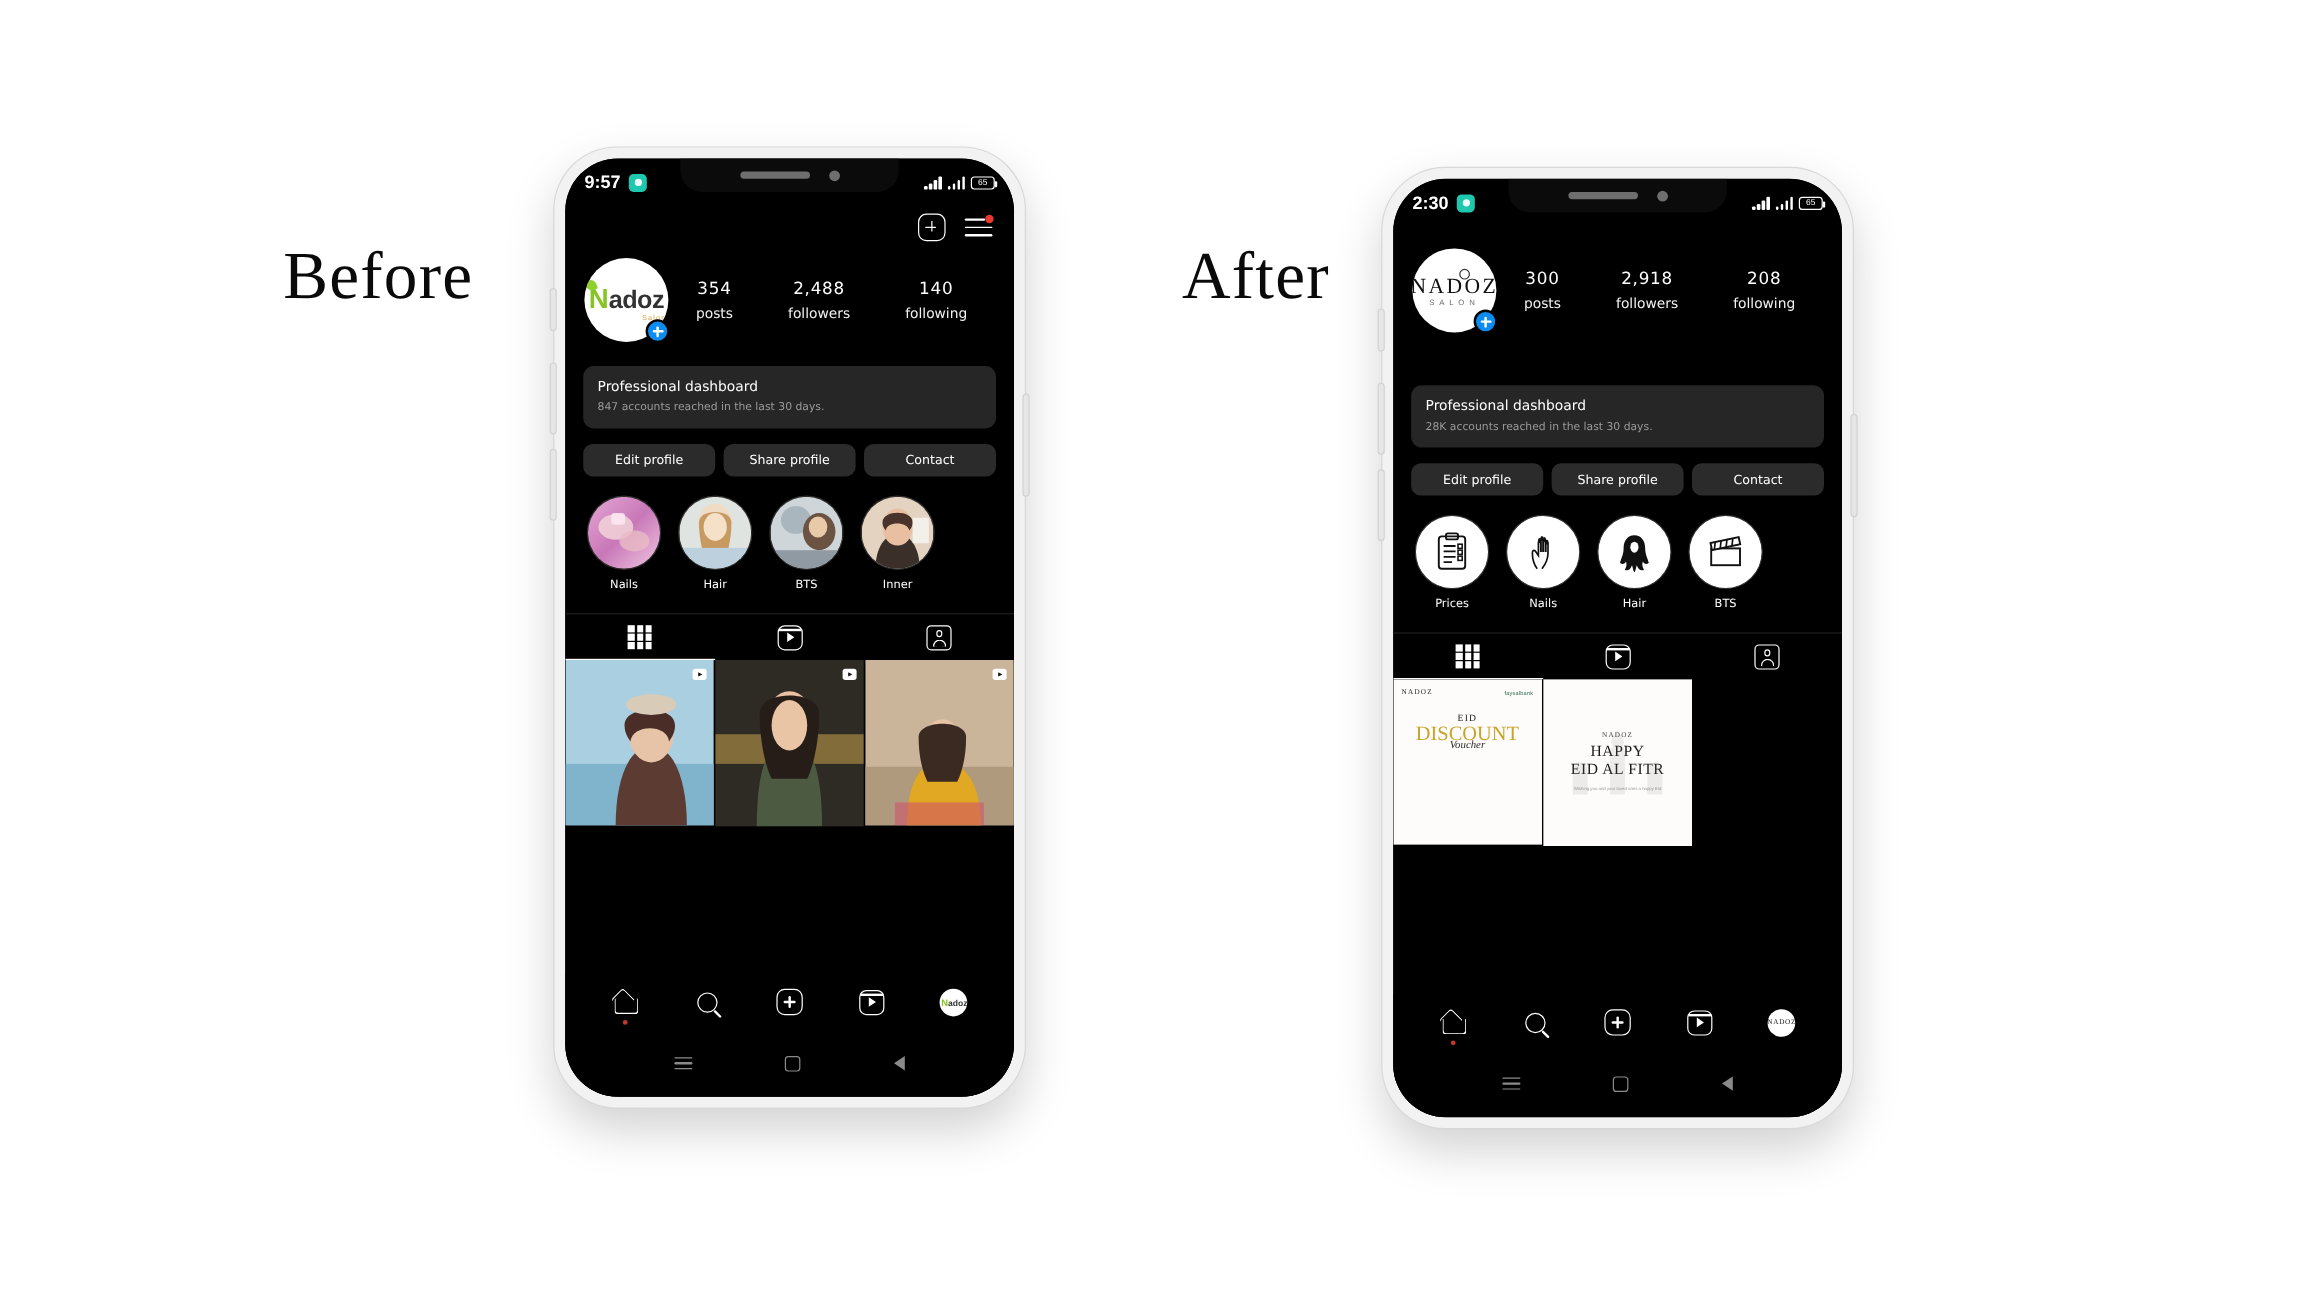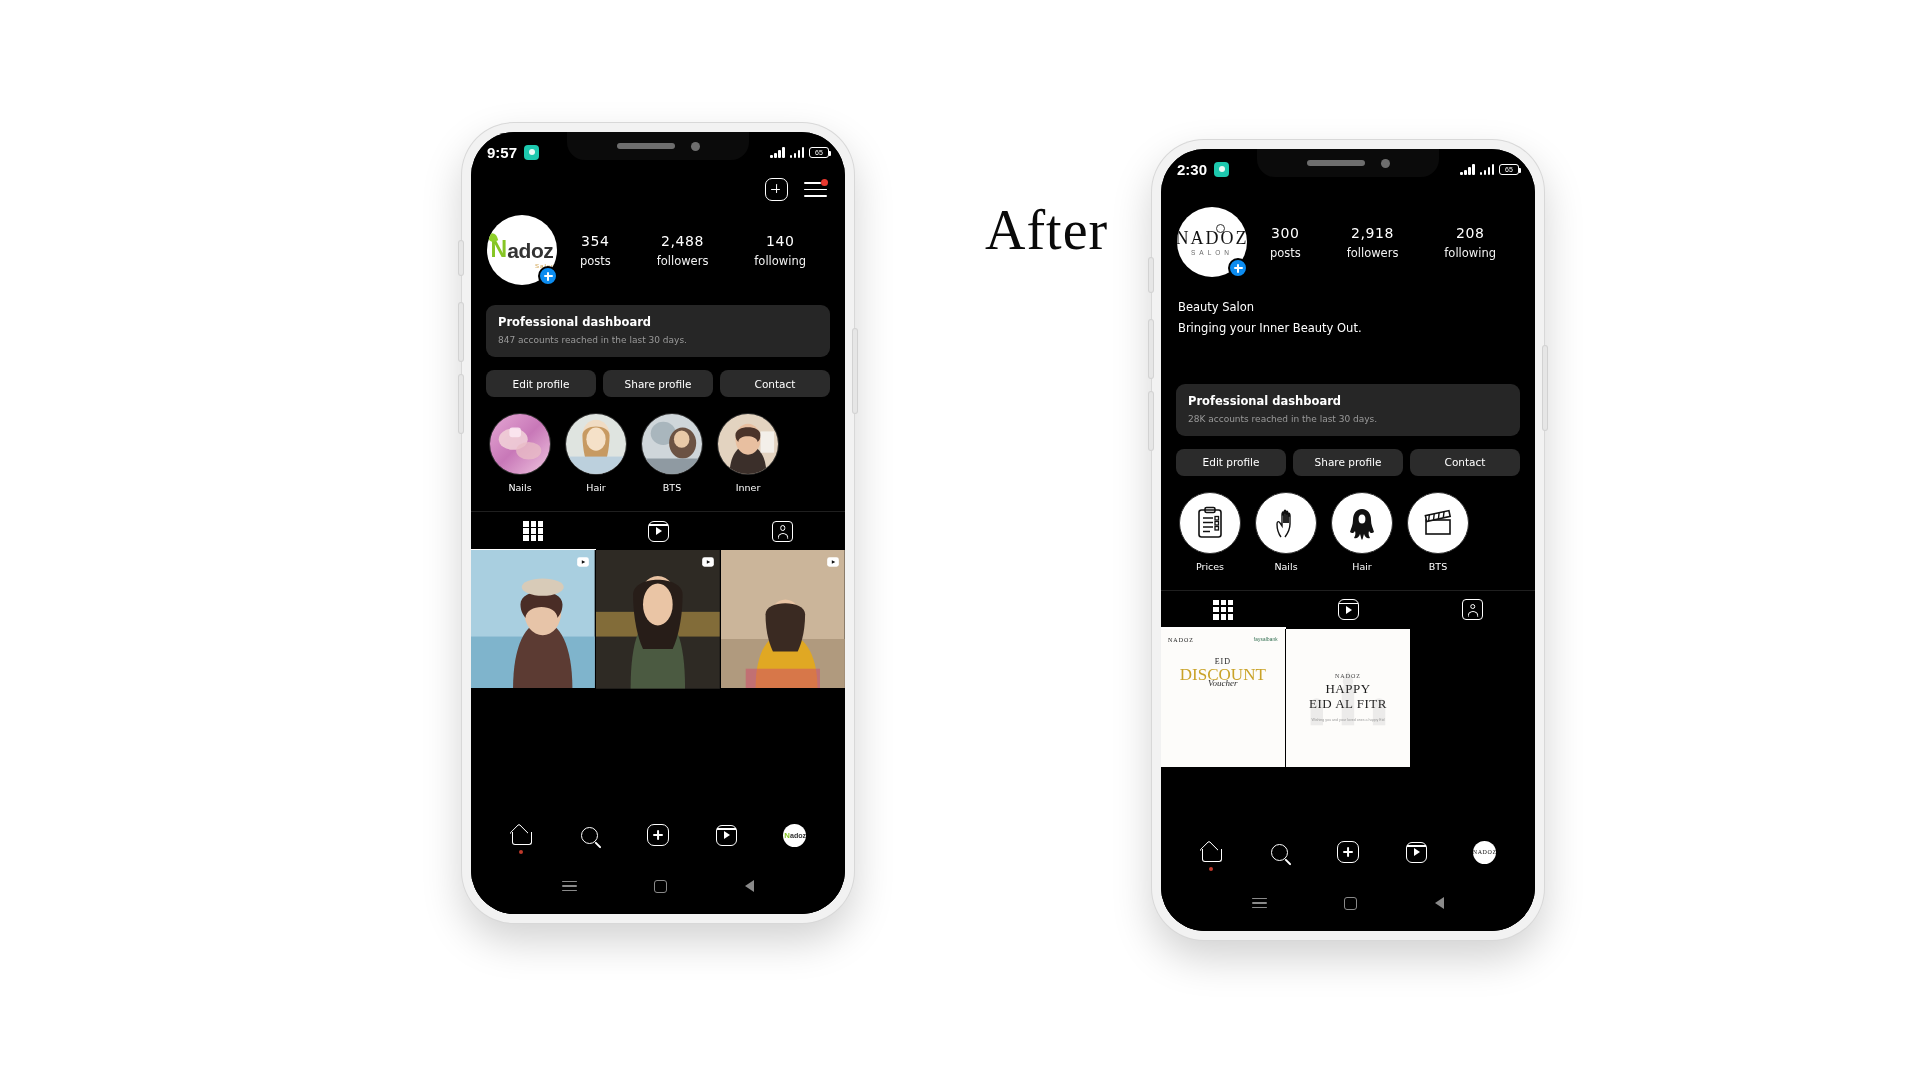--- a/index.html
+++ b/index.html
@@ -120,21 +120,21 @@
   
   .hand { font-family:"DejaVu Sans", sans-serif; }
 
   
   .bio { padding:16px 17px 0; color:#fff; font-size:11.5px; line-height:1.85; }
 
   
   .dash {
     margin:20px 15px 0; background:#262626; border-radius:9px; padding:10px 12px 12px;
   }
-  .dash .t { color:#fff; font-size:11.5px;font-weight:bold; }
+  .dash .t { color:#fff; font-size:11.5px; }
   .dash .s { color:#9a9a9a; font-size:9px; margin-top:6px; }
 
   
   .actions { display:flex; gap:7px; padding:13px 15px 0; }
   .act {
     flex:1; background:#2b2b2b; border-radius:8px; height:27px; color:#fff;
     display:flex; align-items:center; justify-content:center; font-size:10.5px;
   }
 
   
@@ -208,20 +208,21 @@
 
   
   .navlogo { display:flex; align-items:flex-end; position:relative; transform:scale(.34); }
   .navlogo-after { font-family:"Liberation Serif", serif; font-size:6px; letter-spacing:.6px; color:#111; }
 </style>
 </head>
 <body>
 
 <div class="stage">
 
+  <div class="caption before">Before</div>
   <div class="caption after">After</div>
 
   <div class="phone p-before">
     <div class="btn-side s1"></div>
     <div class="btn-side s2"></div>
     <div class="btn-side s3"></div>
     <div class="btn-side s4"></div>
     <div class="bezel">
       <div class="screen">
 
@@ -538,24 +539,20 @@
               <div class="num hand">2,918</div>
               <div class="lbl hand">followers</div>
             </div>
             <div class="stat">
               <div class="num hand">208</div>
               <div class="lbl hand">following</div>
             </div>
           </div>
         </div>
 
-        <div class="bio hand" style="padding-top:20px">
-          <div>Beauty Salon</div>
-          <div>Bringing your Inner Beauty Out.</div>
-        </div>
 
         <div class="dash" style="margin-top:44px">
           <div class="t hand">Professional dashboard</div>
           <div class="s hand">28K accounts reached in the last 30 days.</div>
         </div>
 
         <div class="actions">
           <div class="act hand">Edit profile</div>
           <div class="act hand">Share profile</div>
           <div class="act hand">Contact</div>

